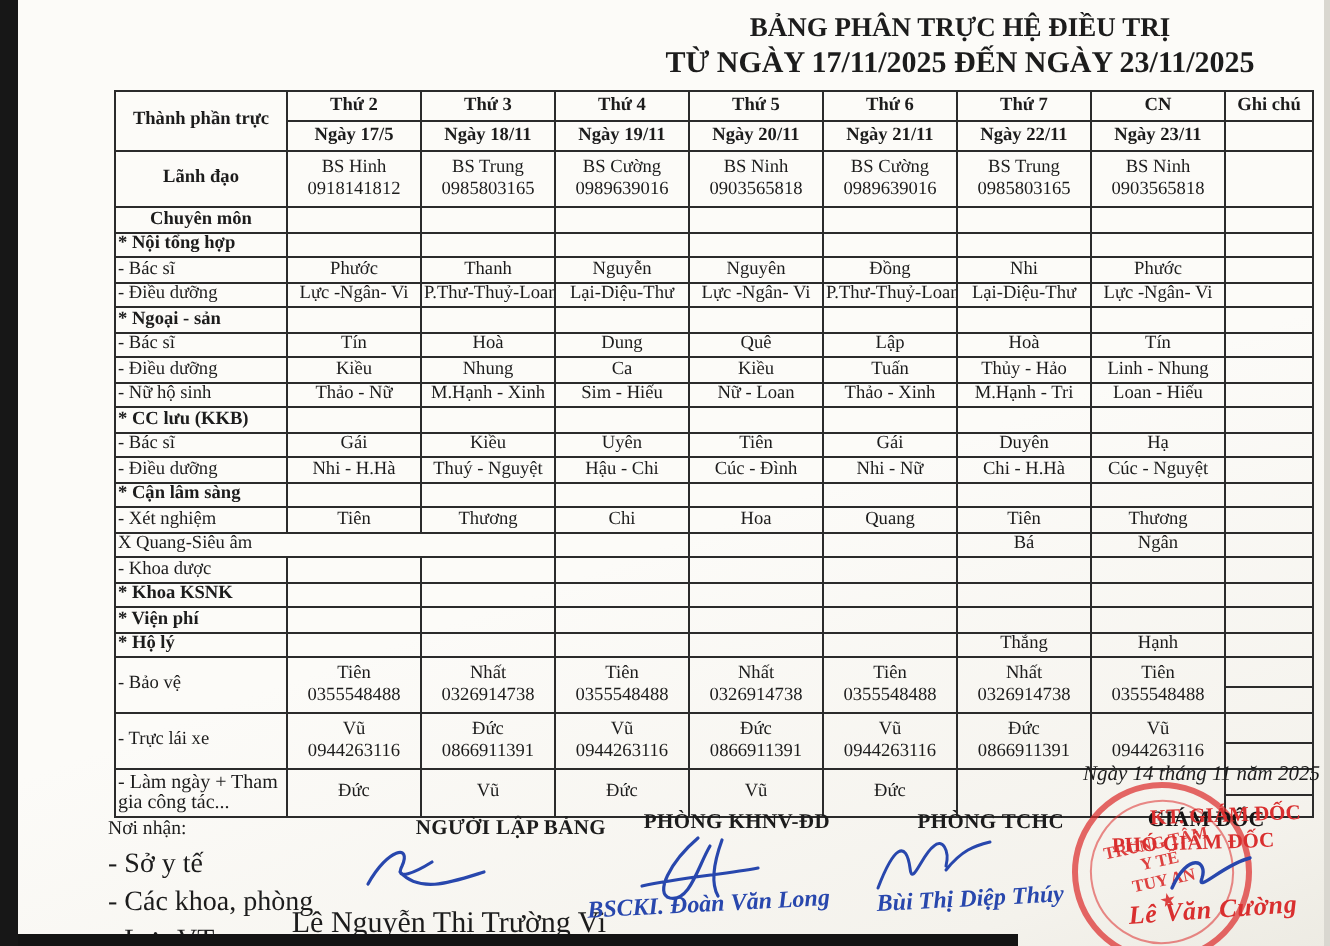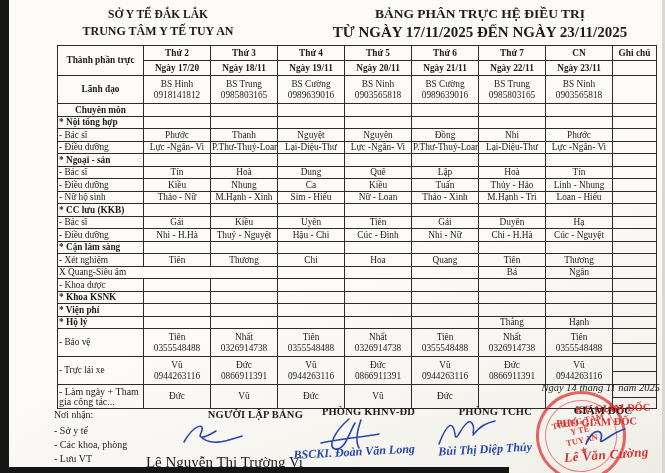--- a/index.html
+++ b/index.html
@@ -39,21 +39,21 @@
   tr.rw-wrap td.lab{font-size:10px;white-space:normal;line-height:9.5px;}
   td.c div{line-height:11px;}
   td.note{position:relative;}
   td.note.nd::after{content:"";position:absolute;left:0;right:0;top:50%;border-top:1px solid #2b2b2b;}
 
   .footer-date{position:absolute;left:470px;top:382px;width:190px;text-align:right;
     font-style:italic;font-size:10.5px;z-index:2;}
 
   .noi-nhan{position:absolute;left:54px;top:409px;width:110px;font-size:9.8px;}
   .noi-nhan .nn-title{margin-bottom:5px;}
-  .noi-nhan .nn-item{margin-top:3px;font-size:10px;}
+  .noi-nhan .nn-item{margin-top:3px;font-size:14px;}
 
   .sig{position:absolute;text-align:right;}
   .sig .sig-title{font-weight:bold;font-size:10.5px;letter-spacing:.2px;}
   .sig .sig-name{font-size:15px;}
   .sig1{left:128px;top:409px;width:175px;}
   .sig1 .sig-name{margin-top:2px;}
   .sig2{left:280px;top:406px;width:135px;}
   .sig3{left:402px;top:406px;width:130px;}
   .script-blue{color:var(--blue);font-style:italic;font-weight:bold;font-size:12px;transform:rotate(-3deg);}
   .sig2 .script-blue{margin-top:-6px;}
@@ -74,24 +74,20 @@
   .gd-deputy{position:absolute;left:556px;top:416px;width:120px;font-weight:bold;font-size:10.5px;
     color:var(--red);z-index:3;transform:rotate(-2deg);}
   .gd-name{position:absolute;left:544px;top:447px;width:125px;text-align:center;color:var(--red);
     font-size:13px;font-style:italic;font-weight:bold;transform:rotate(-4deg);z-index:3;letter-spacing:.4px;}
   .gd-scribble{position:absolute;left:580px;top:420px;z-index:4;}
 </style>
 </head>
 <body>
 
 <div class="page">
-  <div class="org">
-    <div class="l1">SỞ Y TẾ ĐẮK LẮK</div>
-    <div class="l2">TRUNG TÂM Y TẾ TUY AN</div>
-  </div>
   <div class="doc-title">
     <div class="l1">BẢNG PHÂN TRỰC HỆ ĐIỀU TRỊ</div>
     <div class="l2">TỪ NGÀY 17/11/2025 ĐẾN NGÀY 23/11/2025</div>
   </div>
 
   <table class="duty">
     <colgroup>
       <col style="width:86px">
       <col style="width:67px">
         <col style="width:67px">
@@ -108,21 +104,21 @@
           <th class="day">Thứ 2</th>
           <th class="day">Thứ 3</th>
           <th class="day">Thứ 4</th>
           <th class="day">Thứ 5</th>
           <th class="day">Thứ 6</th>
           <th class="day">Thứ 7</th>
           <th class="day">CN</th>
           <th class="day">Ghi chú</th>
         </tr>
       <tr id="hrow2">
-          <th class="date">Ngày 17/20</th>
+          <th class="date">Ngày 17/5</th>
           <th class="date">Ngày 18/11</th>
           <th class="date">Ngày 19/11</th>
           <th class="date">Ngày 20/11</th>
           <th class="date">Ngày 21/11</th>
           <th class="date">Ngày 22/11</th>
           <th class="date">Ngày 23/11</th>
           <th class="date"></th>
         </tr>
     </thead>
     <tbody id="tbody">
@@ -177,21 +173,21 @@
           <td class="c"></td>
           <td class="c"></td>
           <td class="c"></td>
           <td class="c"></td>
           <td class="note"></td>
         </tr>
         <tr class="rw-std">
           <td class="lab nl" colspan="1">- Bác sĩ</td>
           <td class="c">Phước</td>
           <td class="c">Thanh</td>
-          <td class="c">Nguyệt</td>
+          <td class="c">Nguyễn</td>
           <td class="c">Nguyên</td>
           <td class="c">Đồng</td>
           <td class="c">Nhi</td>
           <td class="c">Phước</td>
           <td class="note"></td>
         </tr>
         <tr class="rw-std">
           <td class="lab nl" colspan="1">- Điều dưỡng</td>
           <td class="c">Lực -Ngân- Vi</td>
           <td class="c">P.Thư-Thuỷ-Loan</td>

